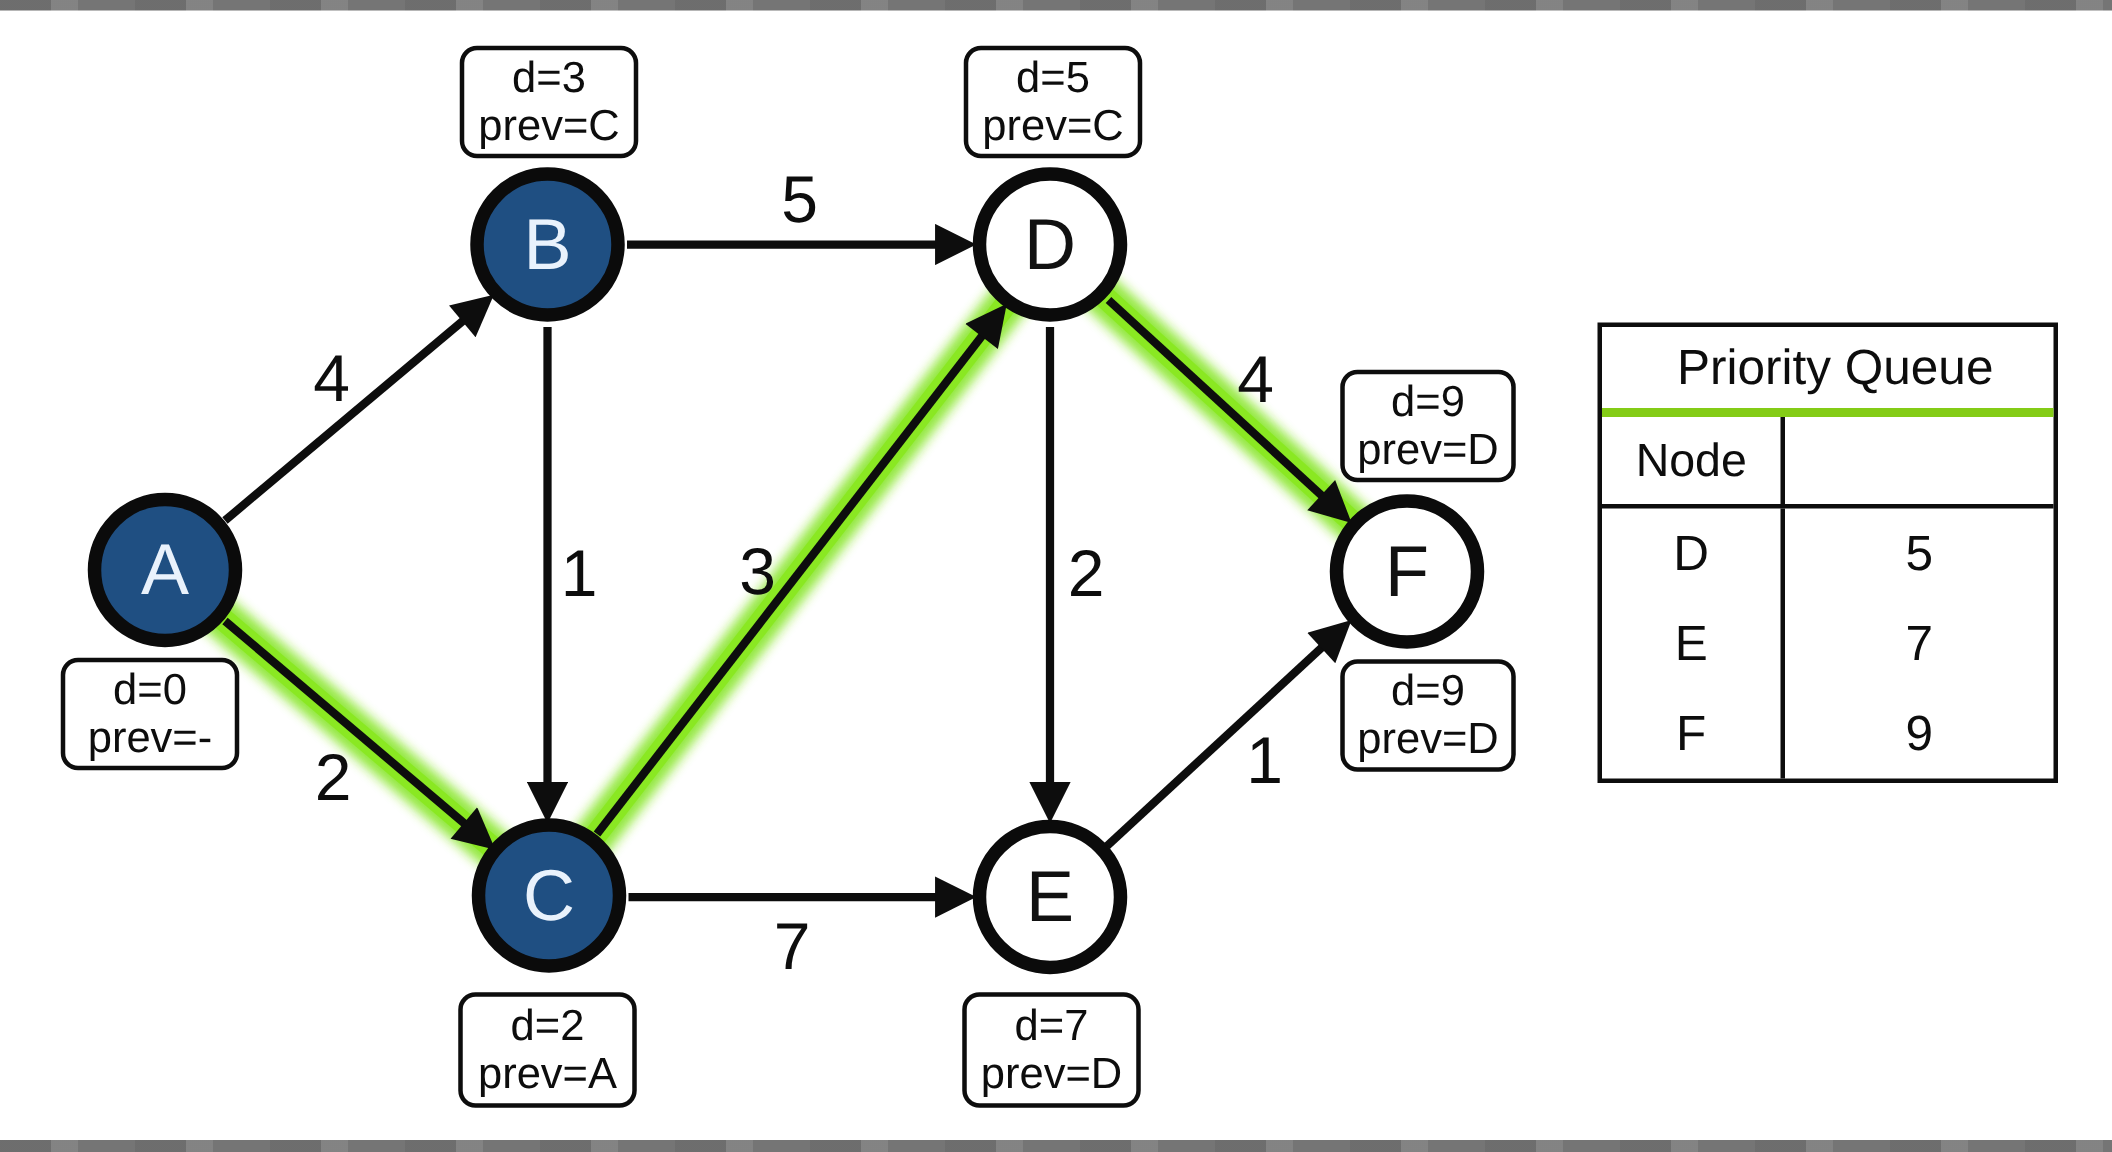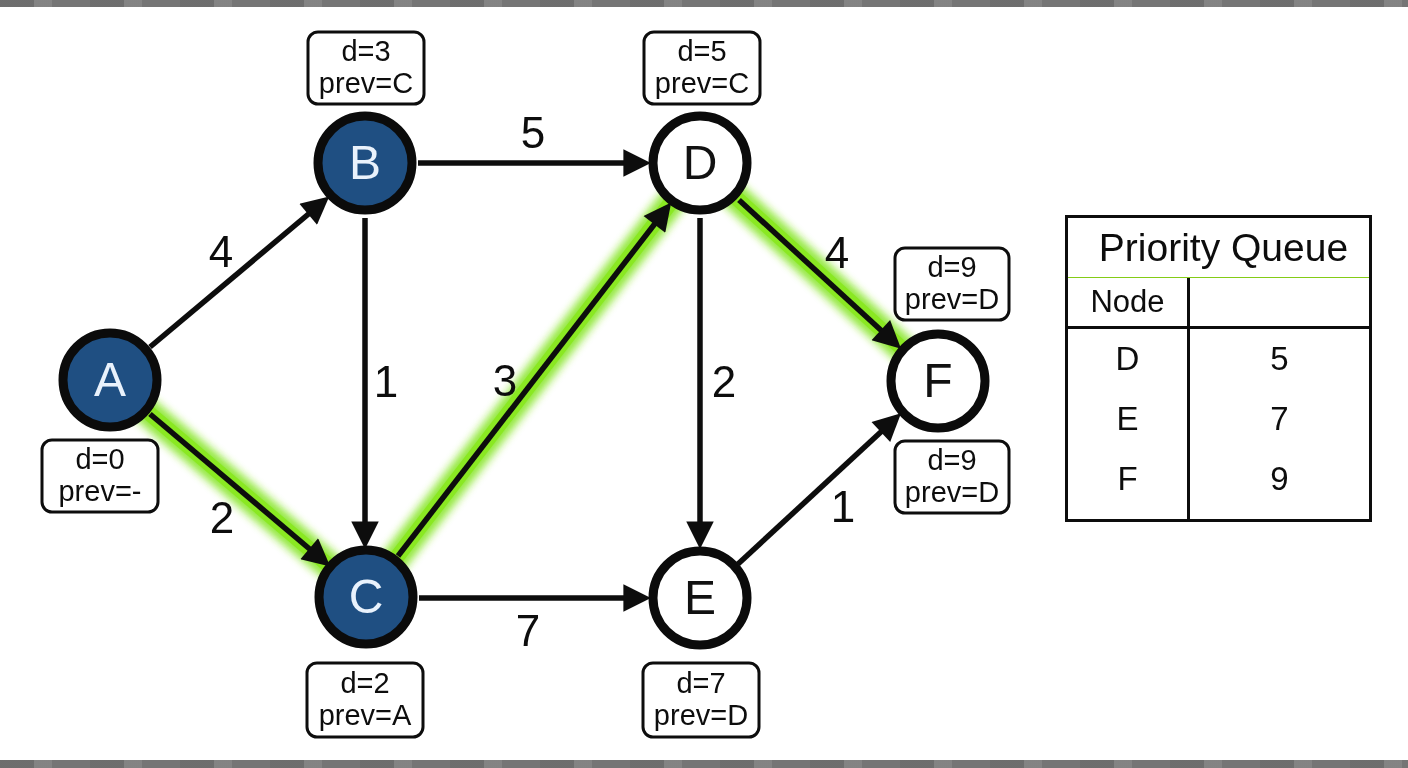--- a/index.html
+++ b/index.html
@@ -30,26 +30,26 @@
   .node-circle.visited { fill:#1f4f82; }
   .node-circle.frontier { fill:#ffffff; }
 
   
   .pq-table {
     position:absolute; left:1065px; top:215px; width:307px; height:307px;
     border:3px solid #0d0d0d; box-sizing:border-box; background:#ffffff;
     display:flex; flex-direction:column;
   }
   .pq-title {
-    height:60px; border-bottom:1px solid #84cc16; box-sizing:border-box;
+    height:60px; border-bottom:6px solid #84cc16; box-sizing:border-box;
     display:flex; align-items:center; justify-content:center;
-    font-size:39px; color:#0d0d0d;padding-left:10px;
+    font-size:33px; color:#0d0d0d;padding-left:10px;
   }
   .pq-grid { flex:1; display:flex; flex-direction:column; }
-  .pq-header-row { display:flex; height:51px; border-bottom:3px solid #0d0d0d; box-sizing:border-box; }
+  .pq-header-row { display:flex; height:61px; border-bottom:3px solid #0d0d0d; box-sizing:border-box; }
   .pq-body { flex:1; display:flex; }
   .pq-col-node { width:122px; border-right:3px solid #0d0d0d; box-sizing:border-box;
     display:flex; flex-direction:column; align-items:center; }
   .pq-col-dist { flex:1; display:flex; flex-direction:column; align-items:center; }
   .pq-hcell {
     display:flex; align-items:center; justify-content:center;
     font-size:31px; color:#0d0d0d; box-sizing:border-box;
   }
   .pq-hcell.node { width:122px; border-right:3px solid #0d0d0d; }
   .pq-hcell.dist { flex:1; }

